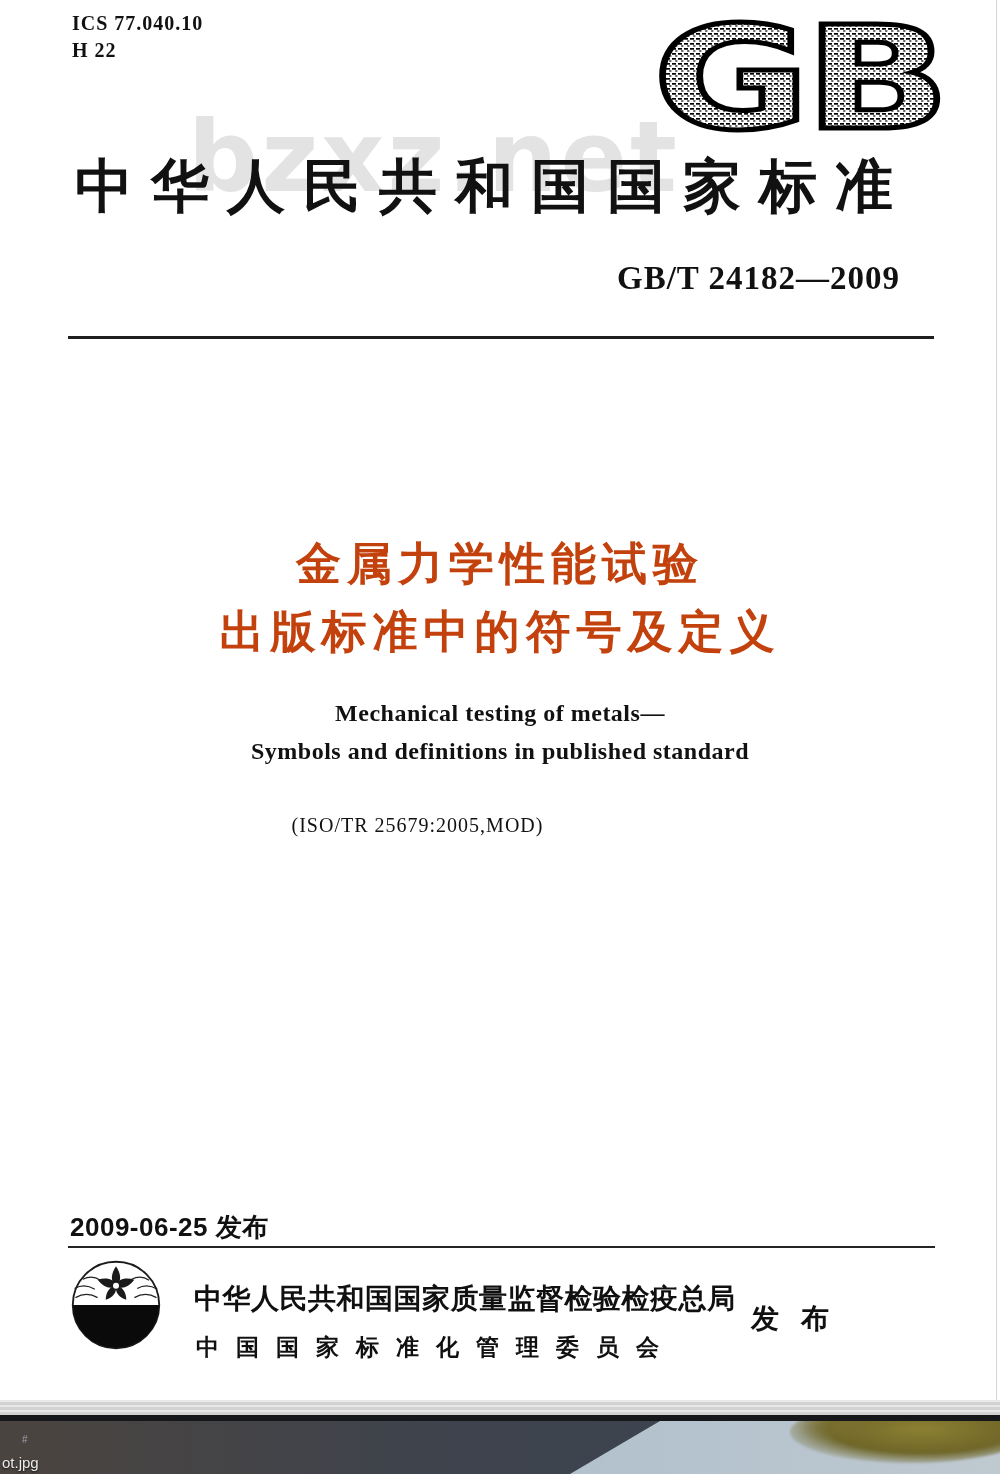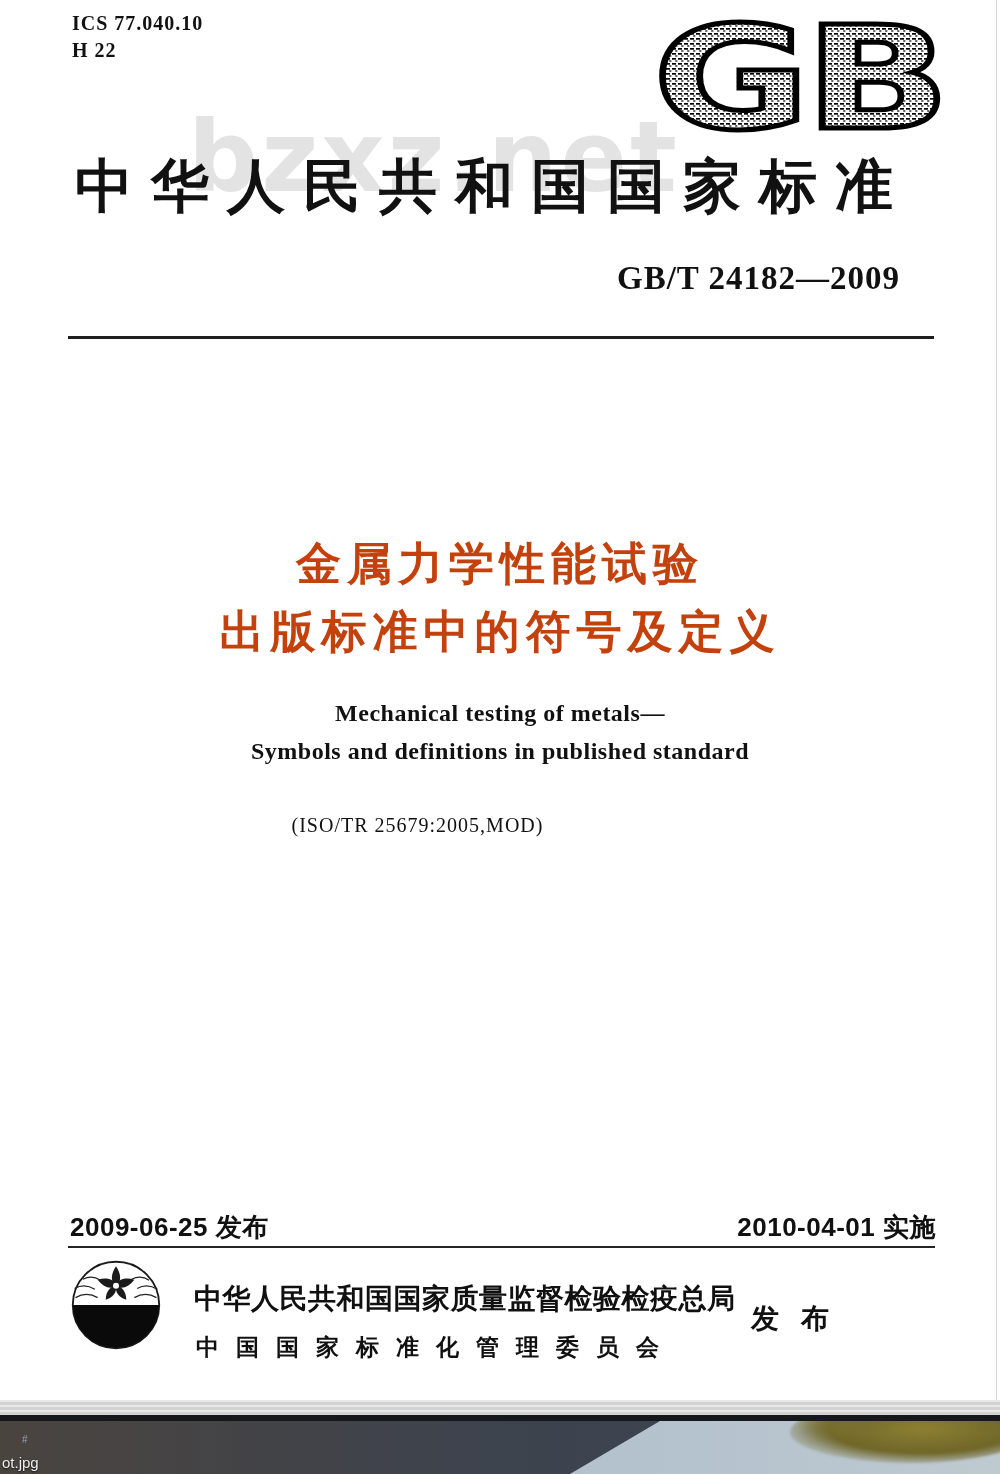--- a/index.html
+++ b/index.html
@@ -137,24 +137,20 @@
   <div>Mechanical testing of metals—</div>
   <div>Symbols and definitions in published standard</div>
 </div>
 
 <div class="abs iso-note">(ISO/TR 25679:2005,MOD)</div>
 
 <div class="abs date-row">
   <div>
     <span>2009-06-25</span>
     <span>发布</span>
-  </div>
-  <div>
-    <span>2010-04-01</span>
-    <span>实施</span>
   </div>
 </div>
 
 <div class="abs rule-bottom"></div>
 
 <div class="abs emblem">
   <svg width="92" height="92" viewBox="0 0 100 100" aria-hidden="true">
     <circle cx="50" cy="50" r="47" fill="#ffffff" stroke="#1a1a1a" stroke-width="2"></circle>
     <g stroke="#222" stroke-width="1.3" fill="none">
       <path d="M6,42 Q18,35 30,42"></path>

